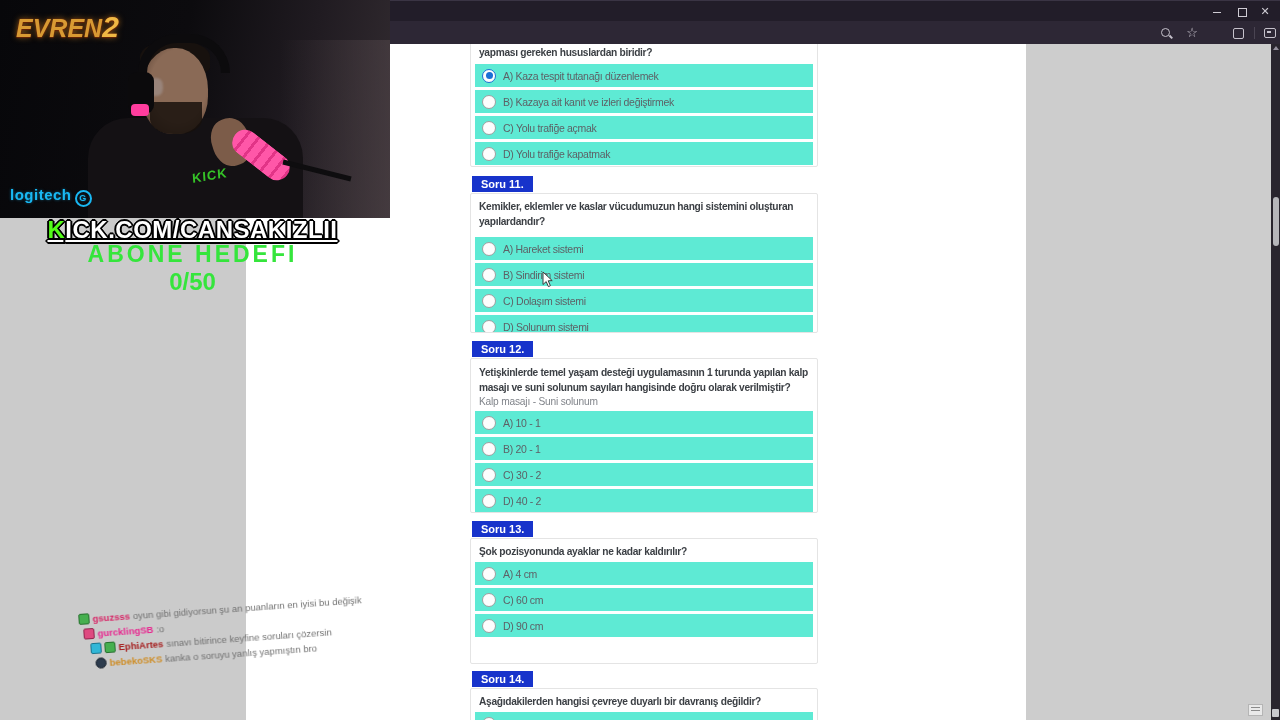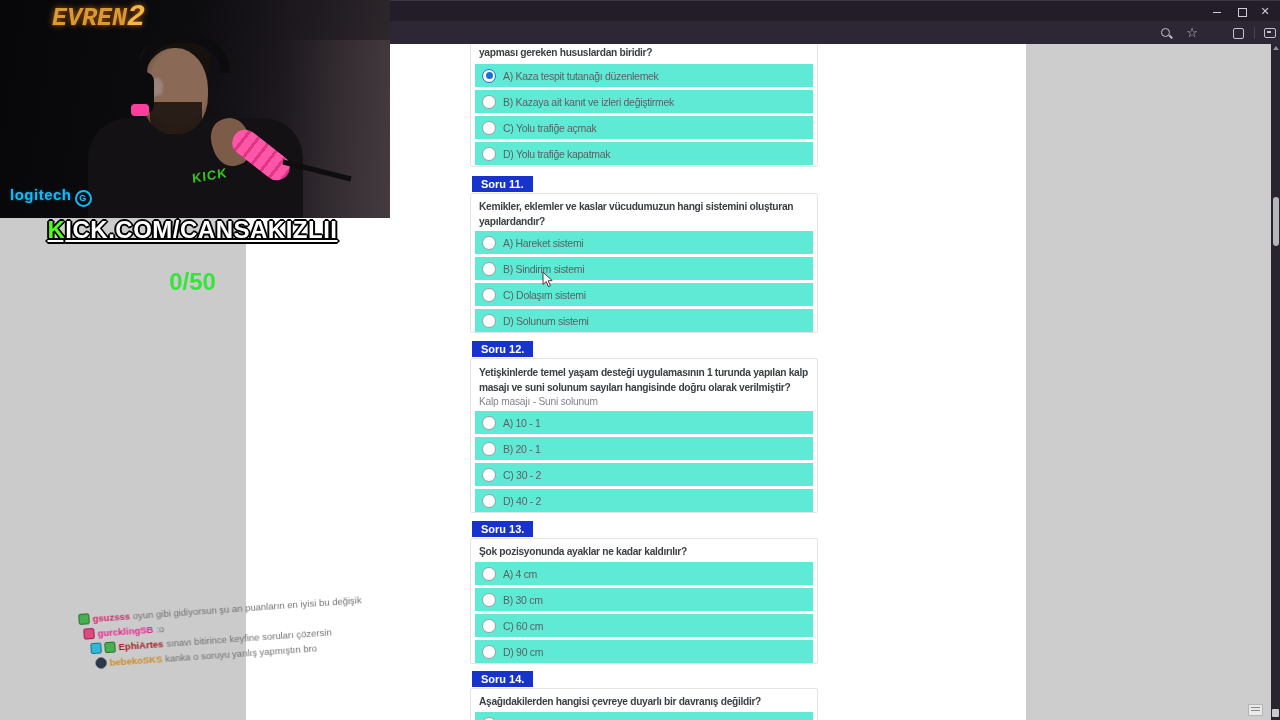--- a/index.html
+++ b/index.html
@@ -41,21 +41,21 @@
   .qsub{margin:0 8px;font-size:10.2px;color:#80848a;line-height:14px;letter-spacing:-0.2px;}
   .opt{height:23px;margin:0 4px 3px;background:#5eead4;display:flex;align-items:center;}
   .radio{flex:0 0 auto;width:12px;height:12px;margin:0 7px 0 7px;border:1.5px solid #9f9f9f;border-radius:50%;background:#fdfdfd;position:relative;}
   .radio.selected{border-color:#1a6fd4;}
   .radio.selected::after{content:"";position:absolute;left:2.5px;top:2.5px;width:7px;height:7px;border-radius:50%;background:#1a6fd4;}
   .olabel{font-size:10.5px;color:#5d6166;letter-spacing:-0.3px;white-space:nowrap;}
 
   #card-10{top:10px;height:157px;padding-top:34px;}
   #card-10 .qtext{margin-bottom:4px;}
   #card-11{top:193px;height:140px;padding-top:5px;}
-  #card-11 .qtext{margin-bottom:2px;}
+  #card-11 .qtext{margin-bottom:8px;}
   #badge-11{top:176px;}
   #card-12{top:358px;height:155px;padding-top:6px;}
   #badge-12{top:341px;}
   #card-12 .qsub{margin-bottom:2px;}
   #card-13{top:538px;height:126px;padding-top:5px;}
   #card-13 .qtext{margin-bottom:3px;}
   #badge-13{top:521px;}
   #card-14{top:688px;height:80px;padding-top:5px;}
   #card-14 .qtext{margin-bottom:3px;}
   #badge-14{top:671px;}
@@ -71,23 +71,23 @@
   #beard{position:absolute;left:150px;top:102px;width:52px;height:32px;border-radius:0 0 45% 45%;background:rgba(24,16,12,.85);}
   #tattoo{position:absolute;left:147px;top:78px;width:16px;height:18px;background:rgba(180,180,190,.35);border-radius:40%;filter:blur(1px);}
   #hp-band{position:absolute;left:138px;top:34px;width:74px;height:30px;border:9px solid #0c0b0d;border-bottom:none;border-radius:40px 40px 0 0;}
   #hp-cup{position:absolute;left:128px;top:72px;width:26px;height:42px;background:#0b0a0c;border-radius:9px;}
   #hp-pink{position:absolute;left:131px;top:104px;width:18px;height:12px;background:#ff3d9e;border-radius:4px;}
   #hand{position:absolute;left:212px;top:118px;width:38px;height:48px;background:#7c5c49;border-radius:45%;transform:rotate(-18deg);}
   #mic{position:absolute;left:228px;top:142px;width:66px;height:26px;background:#ff57a8;border-radius:13px;transform:rotate(38deg);
        background-image:repeating-linear-gradient(90deg,#ff57a8 0 8px,#e23487 8px 11px);}
   #mic-arm{position:absolute;left:282px;top:168px;width:70px;height:5px;background:#0e0d0f;transform:rotate(14deg);}
   #kick-shirt{position:absolute;left:192px;top:168px;color:#39d82a;font-size:13px;font-weight:bold;transform:rotate(-10deg) skewX(-6deg);opacity:.9;letter-spacing:1px;}
-  #evren-logo{position:absolute;left:16px;top:0;font-family:Liberation Mono, monospace;
+  #evren-logo{position:absolute;left:16px;top:10px;font-family:Liberation Sans, sans-serif;
               font-weight:bold;font-style:italic;font-size:25px;color:#d89a33;
-              text-shadow:0 0 2px #7a2c08,0 1px 1px #5c1f05,0 0 6px rgba(255,160,40,.6);margin-left:36px;}
+              text-shadow:0 0 2px #7a2c08,0 1px 1px #5c1f05,0 0 6px rgba(255,160,40,.6);}
   #evren-logo .two{font-size:30px;color:#f0b844;}
   #logitech-logo{position:absolute;left:10px;top:186px;color:#19b8f3;font-size:15px;font-weight:bold;letter-spacing:.5px;
                  text-shadow:0 0 3px rgba(25,184,243,.5);}
   #logitech-logo .g{display:inline-block;width:13px;height:13px;border:2px solid #19b8f3;border-radius:50%;
                     font-size:9px;line-height:12px;text-align:center;vertical-align:-1px;margin-left:3px;}
 
   
   .outline-txt{text-shadow:-2px 0 0 #000,2px 0 0 #000,0 -2px 0 #000,0 2px 0 #000,-1px -1px 0 #000,1px 1px 0 #000,-1px 1px 0 #000,1px -1px 0 #000;}
   #kick-url{position:absolute;left:0;top:216px;width:385px;text-align:center;z-index:6;
             font-size:24px;font-weight:900;color:#fff;letter-spacing:.5px;text-decoration:underline;}
@@ -190,24 +190,20 @@
       <div class="olabel">D) 40 - 2</div>
     </div>
   </div>
 
   <div class="qbadge" id="badge-13">Soru 13.</div>
   <div class="qcard" id="card-13">
     <div class="qtext">Şok pozisyonunda ayaklar ne kadar kaldırılır?</div>
     <div class="opt">
       <div class="radio"></div>
       <div class="olabel">A) 4 cm</div>
-    </div>
-    <div class="opt">
-      <div class="radio"></div>
-      <div class="olabel">B) 30 cm</div>
     </div>
     <div class="opt">
       <div class="radio"></div>
       <div class="olabel">C) 60 cm</div>
     </div>
     <div class="opt">
       <div class="radio"></div>
       <div class="olabel">D) 90 cm</div>
     </div>
   </div>
@@ -267,20 +263,21 @@
     <div id="hp-pink"></div>
     <div id="hand"></div>
     <div id="kick-shirt">KICK</div>
     <div id="mic"></div>
     <div id="mic-arm"></div>
     <div id="evren-logo"><span>EVREN</span><span class="two">2</span></div>
     <div id="logitech-logo"><span>logitech</span><span class="g">G</span></div>
   </div>
 
   <div id="kick-url" class="outline-txt"><span class="k">K</span><span>ICK.COM/CANSAKIZLII</span></div>
+  <div id="goal-title">ABONE HEDEFI</div>
   <div id="goal-count">0/50</div>
 
   <div id="chat">
     <div class="cmsg">
       <span class="cbadge b-green"></span>
       <span class="cuser" style="color:#d81b60">gsuzsss</span>
       <span class="ctext">oyun gibi gidiyorsun şu an puanların en iyisi bu değişik</span>
     </div>
     <div class="cmsg">
       <span class="cbadge b-pink"></span>

